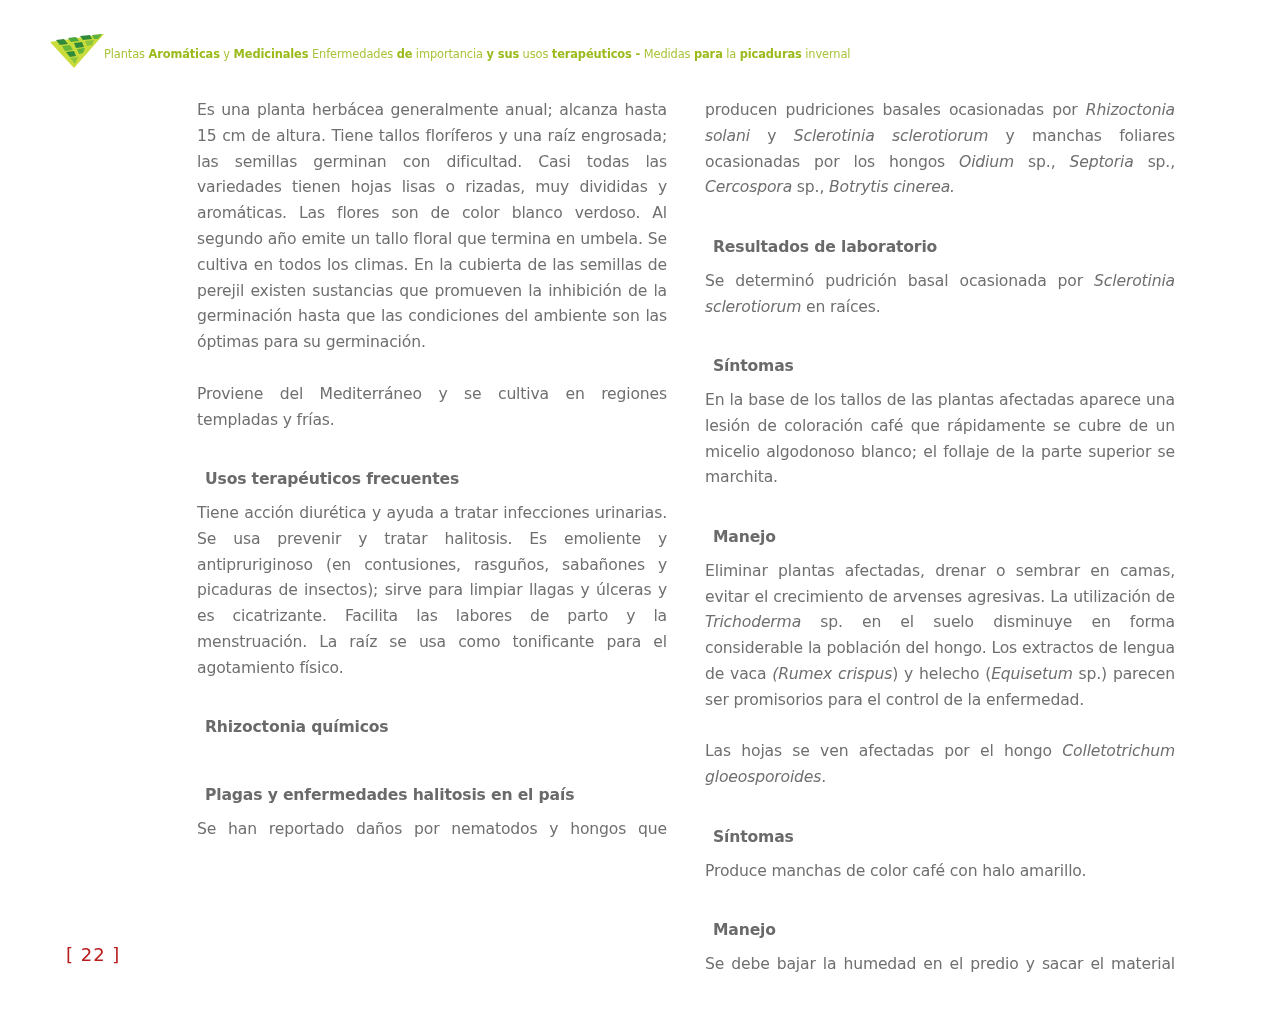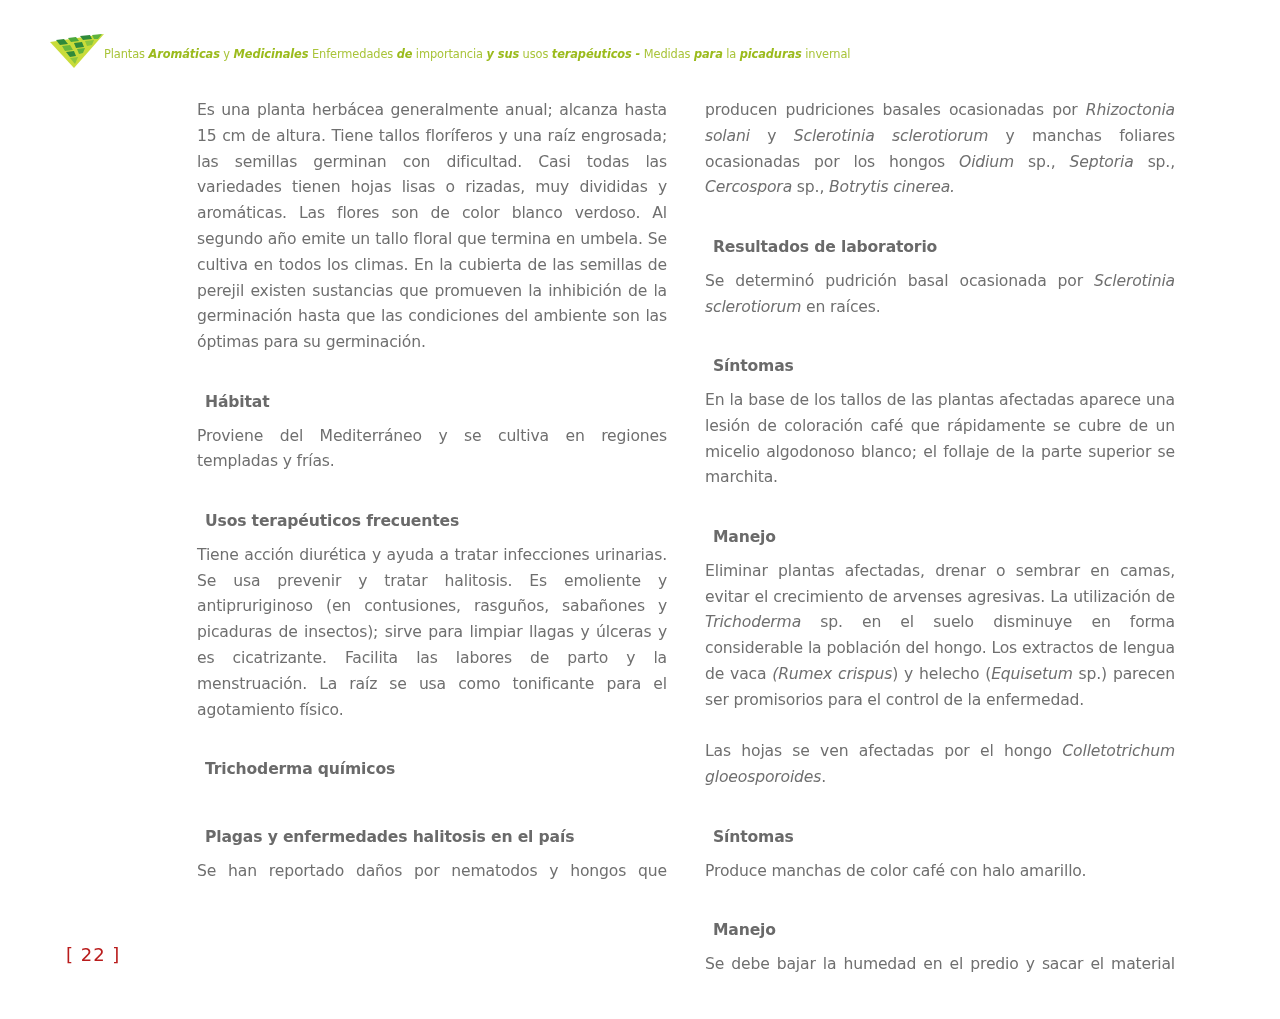--- a/index.html
+++ b/index.html
@@ -1,21 +1,21 @@
 <!DOCTYPE html>
 <html><head>
 <meta charset="utf-8">
 <style>
   html, body { margin:0; padding:0; background:#ffffff; }
   body { width:1280px; height:1019px; position:relative; overflow:hidden;
          font-family:"DejaVu Sans", sans-serif; color:#6f6f6f; }
   .header { position:absolute; left:48px; top:30px; height:40px; width:900px; }
   .logo { position:absolute; left:0; top:2px; width:58px; height:36px; }
   .header-title { position:absolute; left:56px; top:17px; font-size:11.4px; color:#a9c43a; white-space:nowrap; letter-spacing:-0.1px; }
-  .header-title .b { font-weight:bold; color:#9bbb1c;font-style:italic; }
+  .header-title .b { font-weight:bold; color:#9bbb1c; }
   .col { position:absolute; top:98px; width:470px; font-size:15.6px; line-height:25.8px; letter-spacing:-0.15px; }
   .col.left { left:197px; }
   .col.right { left:705px; }
   .col p { margin:0; text-align:justify; }
   .col h3 { margin:8px; font-size:15.6px; font-weight:bold; color:#6a6a6a; line-height:25.8px; }
   .gap { height:25.8px; }
   i { font-style:italic; }
   .page-num { position:absolute; left:66px; top:944px; font-size:18px; color:#b91c1c; letter-spacing:1px; }
 </style>
 </head>
@@ -36,27 +36,26 @@
     <polygon points="22,26 30,25 27,32" fill="#8cc63e"></polygon>
   </svg>
   <div class="header-title">
     <span>Plantas </span><span class="b">Aromáticas</span><span> y </span><span class="b">Medicinales</span><span> Enfermedades </span><span class="b">de</span><span> importancia </span><span class="b">y sus</span><span> usos </span><span class="b">terapéuticos -</span><span> Medidas </span><span class="b">para</span><span> la </span><span class="b">picaduras</span><span> invernal</span>
   </div>
 </div>
 
 <div class="col left">
   <p>Es una planta herbácea generalmente anual; alcanza hasta 15 cm de altura. Tiene tallos floríferos y una raíz engrosada; las semillas germinan con dificultad. Casi todas las variedades tienen hojas lisas o rizadas, muy divididas y aromáticas. Las flores son de color blanco verdoso. Al segundo año emite un tallo floral que termina en umbela. Se cultiva en todos los climas. En la cubierta de las semillas de perejil existen sustancias que promueven la inhibición de la germinación hasta que las condiciones del ambiente son las óptimas para su germinación.</p>
   <div class="gap"></div>
-  <h3>Hábitat</h3>
   <p>Proviene del Mediterráneo y se cultiva en regiones templadas y frías.</p>
   <div class="gap"></div>
   <h3>Usos terapéuticos frecuentes</h3>
   <p>Tiene acción diurética y ayuda a tratar infecciones urinarias. Se usa prevenir y tratar halitosis. Es emoliente y antipruriginoso (en contusiones, rasguños, sabañones y picaduras de insectos); sirve para limpiar llagas y úlceras y es cicatrizante. Facilita las labores de parto y la menstruación. La raíz se usa como tonificante para el agotamiento físico.</p>
   <div class="gap"></div>
-  <h3>Trichoderma químicos</h3>
+  <h3>Rhizoctonia químicos</h3>
   <div class="gap"></div>
   <h3>Plagas y enfermedades halitosis en el país</h3>
   <p style="text-align-last:justify;">Se han reportado daños por nematodos y hongos que</p>
 </div>
 
 <div class="col right">
   <p><span>producen pudriciones basales ocasionadas por </span><i>Rhizoctonia solani</i><span> y </span><i>Sclerotinia sclerotiorum</i><span> y manchas foliares ocasionadas por los hongos </span><i>Oidium</i><span> sp., </span><i>Septoria</i><span> sp., </span><i>Cercospora</i><span> sp., </span><i>Botrytis cinerea.</i></p>
   <div class="gap"></div>
   <h3>Resultados de laboratorio</h3>
   <p><span>Se determinó pudrición basal ocasionada por </span><i>Sclerotinia sclerotiorum</i><span> en raíces.</span></p>

